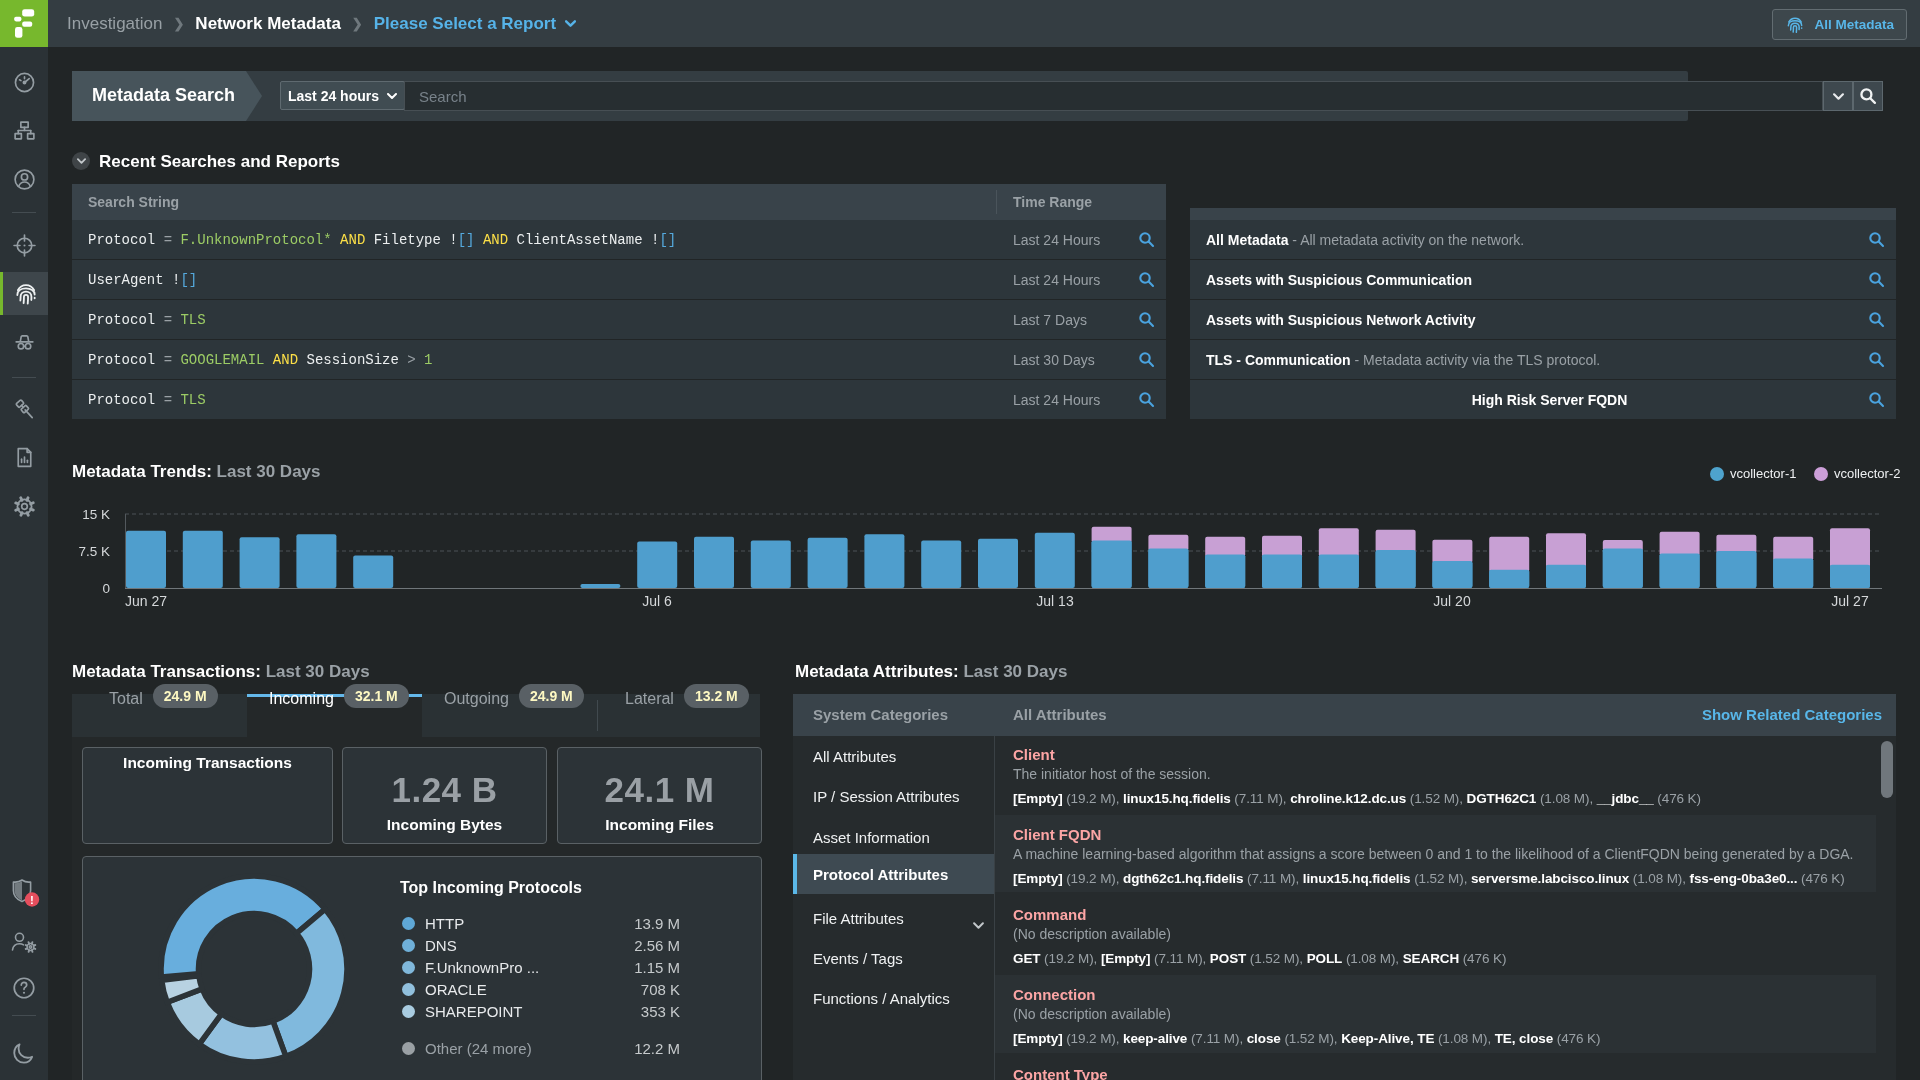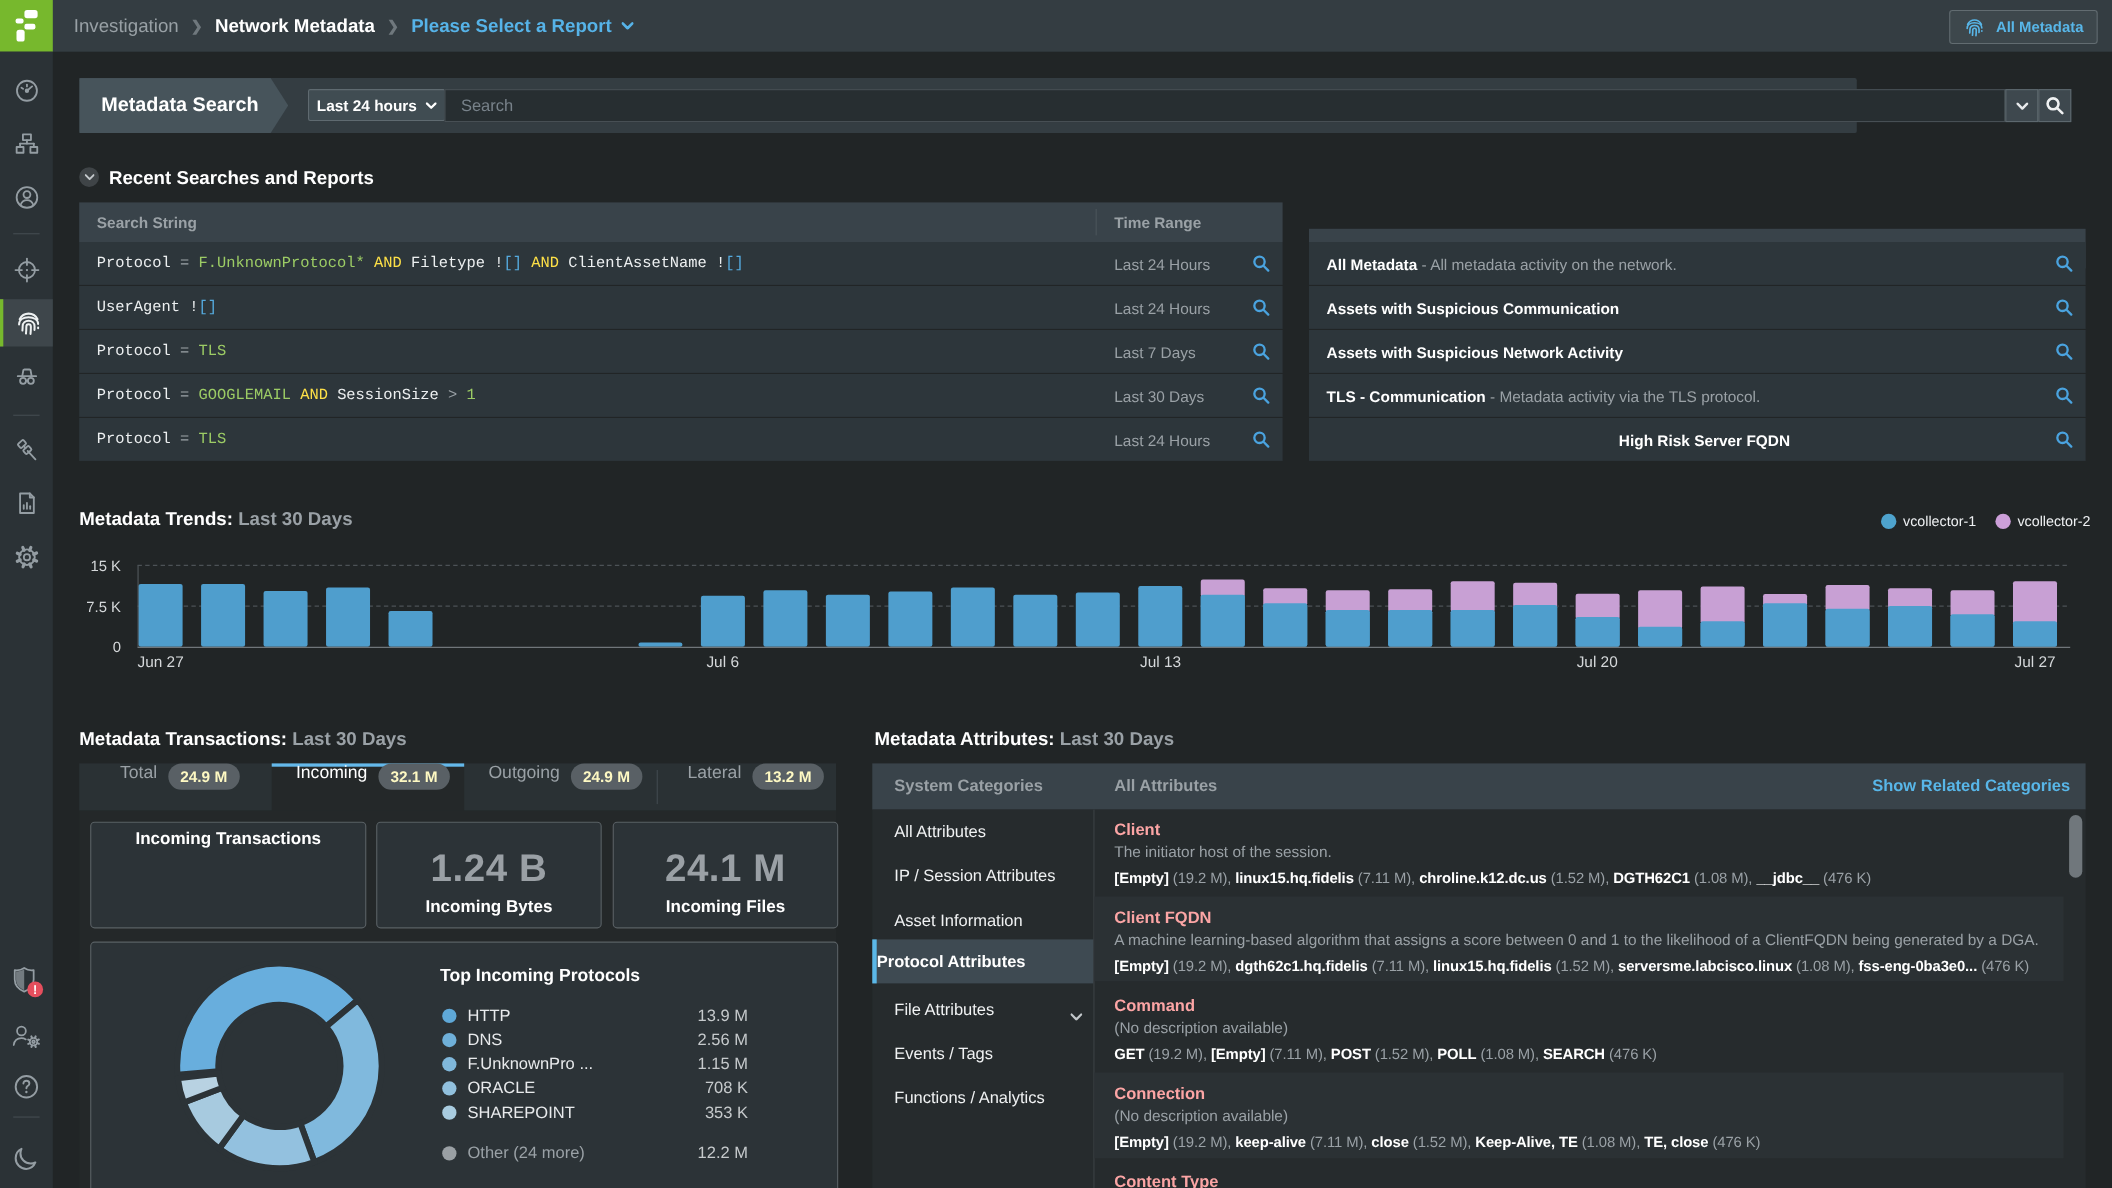--- a/index.html
+++ b/index.html
@@ -39,36 +39,36 @@
 .mop{color:#9aa1a6;} .mval{color:#9ccc65;} .mand{color:#fde047;} .mbr{color:#55aade;}
 .timecol{position:absolute;left:941px;color:#9aa1a6;font-size:14px;font-weight:normal;}
 .rowline{display:flex;align-items:center;height:100%;}
 .magicon{position:absolute;}
 
 #legend{position:absolute;top:466px;font-size:13px;color:#eef0f2;display:flex;align-items:center;}
 .ldot{width:14px;height:14px;border-radius:50%;display:inline-block;margin-right:6px;}
 
 #tabbar{position:absolute;left:72px;top:694px;width:688px;height:43px;background:#2a3134;}
 #tabbody{position:absolute;left:72px;top:737px;width:688px;height:343px;background:#242829;}
-.tab{position:absolute;top:694px;height:43px;display:flex;align-items:flex-start;gap:10px;
+.tab{position:absolute;top:665px;height:43px;display:flex;align-items:flex-end;gap:10px;
  color:#9aa1a6;font-size:16px;}
 .pill{background:#596065;border-radius:13px;color:#fef9c3;font-size:14px;font-weight:bold;padding:4px 11px;}
 .card{position:absolute;background:#2c3337;border:1px solid #5a6165;border-radius:4px;text-align:center;}
 .bignum{font-size:35px;font-weight:bold;color:#fff;margin-top:22px;letter-spacing:0.5px;}
 .graynum{color:#9aa0a5;}
 .cardlbl{font-size:15.5px;font-weight:bold;color:#fff;margin-top:6px;}
 .leg-item{position:absolute;display:flex;align-items:center;font-size:15px;color:#e8eaec;}
 .leg-val{position:absolute;text-align:right;font-size:15px;color:#c6cacc;}
 
 #attrhead{position:absolute;left:793px;top:694px;width:1103px;height:42px;background:#39434a;}
 #attrbody{position:absolute;left:793px;top:736px;width:1103px;height:344px;background:#262b2d;}
 .cat{position:absolute;left:0;width:201px;height:40px;display:flex;align-items:center;padding-left:20px;
  color:#f0f2f3;font-size:15px;}
 #catsel{position:absolute;left:0;top:118px;width:201px;height:40px;background:#3e4a52;border-left:4px solid #5bb8e8;
- display:flex;align-items:center;color:#fff;font-size:15px;font-weight:bold;}
+ display:flex;align-items:center;padding-left:16px;color:#fff;font-size:15px;font-weight:bold;}
 .attr-t{position:absolute;left:220px;font-size:15px;font-weight:bold;color:#fca5a5;}
 .attr-d{position:absolute;left:220px;font-size:14px;color:#9aa1a6;white-space:nowrap;}
 .attr-v{position:absolute;left:220px;font-size:13.5px;letter-spacing:-0.1px;color:#9aa1a6;white-space:nowrap;}
 .attr-v b{color:#fff;}
 </style></head><body>
 <div id="topbar">
 <div id="logo"><svg width="48" height="47" viewBox="0 0 48 47" fill="none">
         <rect x="22.2" y="9.2" width="12" height="7.4" rx="2.4" fill="#fff"></rect>
         <rect x="14.2" y="16.8" width="7.2" height="4.6" rx="1.8" fill="#fff"></rect>
         <rect x="22.2" y="21.6" width="10" height="5.2" rx="2" fill="#fff"></rect>

